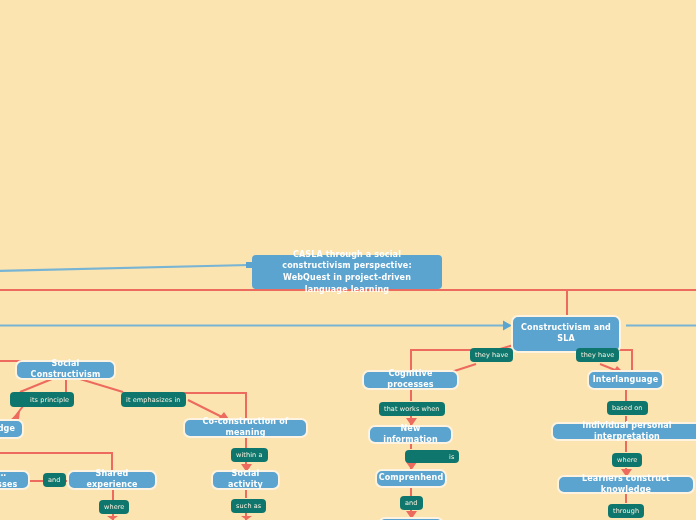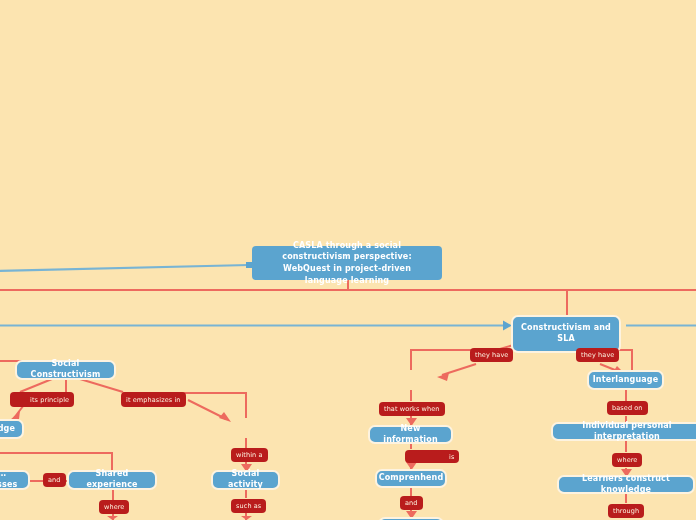--- a/index.html
+++ b/index.html
@@ -34,27 +34,28 @@
     line-height: 1.35;
     padding: 3px 7px;
     z-index: 5;
   }
   .node.title {
     font-size: 8px;
     line-height: 1.45;
     border-radius: 4px;
     border: none;
     padding: 6px 10px;
+    margin-top: 9px;
   }
 
   
   .lbl {
     position: absolute;
     box-sizing: border-box;
-    background: #b91c1c;
+    background: #0f766e;
     border-radius: 4px;
     color: #fdf3e0;
     font-size: 6.5px;
     font-weight: normal;
     letter-spacing: .1px;
     display: flex;
     align-items: center;
     justify-content: center;
     text-align: center;
     padding: 2px 5px;
@@ -165,27 +166,29 @@
   <div class="ln v" style="left:625px; top:494px; height:9px;"></div>
 
   <div class="node title" style="left:252px; top:246px; width:190px; height:34px;">CASLA through a social constructivism perspective: WebQuest in project-driven language learning</div>
 
   <div class="node" style="left:511px; top:315px; width:110px; height:38px;">Constructivism and SLA</div>
 
   <div class="node" style="left:15px; top:360px; width:101px; height:20px;">Social Constructivism</div>
 
   <div class="node" style="left:-26px; top:419px; width:50px; height:20px; justify-content:flex-end;">…edge</div>
 
+  <div class="node" style="left:183px; top:418px; width:125px; height:20px;">Co-construction of meaning</div>
 
   <div class="node" style="left:-26px; top:470px; width:56px; height:20px; justify-content:flex-end;">…cesses</div>
 
   <div class="node" style="left:67px; top:470px; width:90px; height:20px;">Shared experience</div>
 
   <div class="node" style="left:211px; top:470px; width:69px; height:20px;">Social activity</div>
 
+  <div class="node" style="left:362px; top:370px; width:97px; height:20px;">Cognitive processes</div>
 
   <div class="node" style="left:368px; top:425px; width:85px; height:19px;">New information</div>
 
   <div class="node" style="left:375px; top:469px; width:72px; height:19px;">Comprenhend</div>
 
   <div class="node" style="left:587px; top:370px; width:77px; height:20px;">Interlanguage</div>
 
   <div class="node" style="left:551px; top:422px; width:152px; height:19px;">Individual personal interpretation</div>
 
   <div class="node" style="left:557px; top:475px; width:138px; height:19px;">Learners construct knowledge</div>

